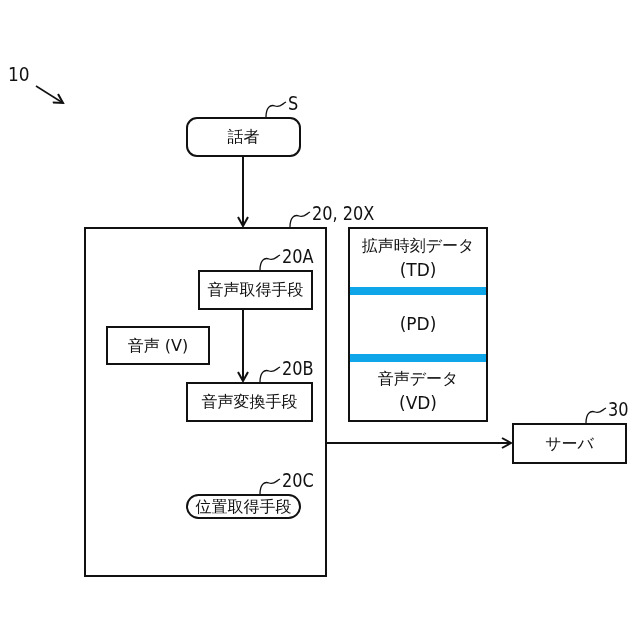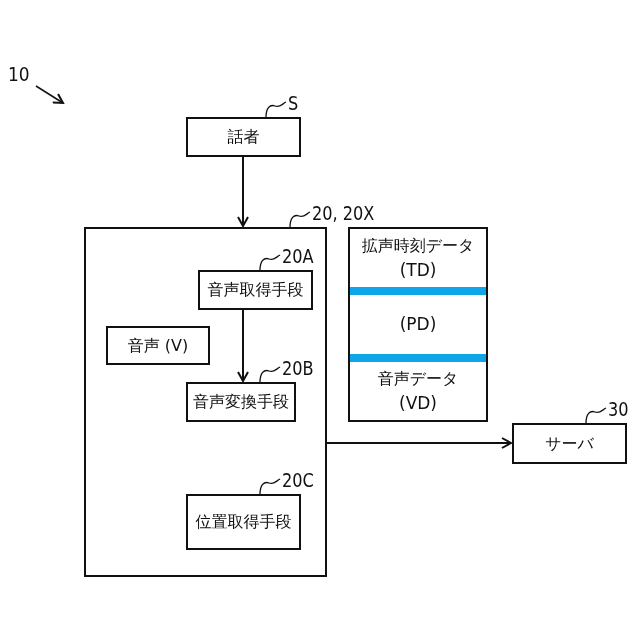--- a/index.html
+++ b/index.html
@@ -41,43 +41,43 @@
   <path d="M266,117 C266,108 270,104 275,106 C280,108 282,104 286,102" fill="none" stroke="#111" stroke-width="1.3"></path>
   <path d="M290,227 C290,218 294,214 299,216 C304,218 306,214 310,212" fill="none" stroke="#111" stroke-width="1.3"></path>
   <path d="M260,270 C260,261 264,257 269,259 C274,261 276,257 280,255" fill="none" stroke="#111" stroke-width="1.3"></path>
   <path d="M260,382 C260,373 264,369 269,371 C274,373 276,369 280,367" fill="none" stroke="#111" stroke-width="1.3"></path>
   <path d="M260,494 C260,485 264,481 269,483 C274,485 276,481 280,479" fill="none" stroke="#111" stroke-width="1.3"></path>
   <path d="M586,423 C586,414 590,410 595,412 C600,414 602,410 606,408" fill="none" stroke="#111" stroke-width="1.3"></path>
 </svg>
 
 <div class="ref" style="left:8px; top:62px; font-size:20px;">10</div>
 
-<div class="box" style="left:186px; top:117px; width:115px; height:40px;">
+<div class="box" style="left:186px; top:117px; width:115px; height:40px;border-radius:11px;">
   <span>話者</span>
 </div>
 <div class="ref" style="left:288px; top:92px;">S</div>
 
 <div class="box main" style="left:84px; top:227px; width:243px; height:350px;"></div>
 <div class="ref" style="left:312px; top:202px;">20, 20X</div>
 
 <div class="box" style="left:198px; top:270px; width:115px; height:40px;">
   <span>音声取得手段</span>
 </div>
 <div class="ref" style="left:282px; top:245px;">20A</div>
 
 <div class="box" style="left:106px; top:326px; width:104px; height:39px;">
   <span>音声 (V)</span>
 </div>
 
-<div class="box" style="left:186px; top:382px; width:110px; height:40px;">
+<div class="box" style="left:186px; top:382px; width:127px; height:40px;">
   <span>音声変換手段</span>
 </div>
 <div class="ref" style="left:282px; top:357px;">20B</div>
 
-<div class="box" style="left:186px; top:494px; width:115px; height:56px;">
+<div class="box" style="left:186px; top:494px; width:115px; height:25px;border-radius:16px;">
   <span>位置取得手段</span>
 </div>
 <div class="ref" style="left:282px; top:469px;">20C</div>
 
 <div class="table">
   <div class="row">
     <span>拡声時刻データ</span>
     <span class="abbr">(TD)</span>
   </div>
   <div class="row">

